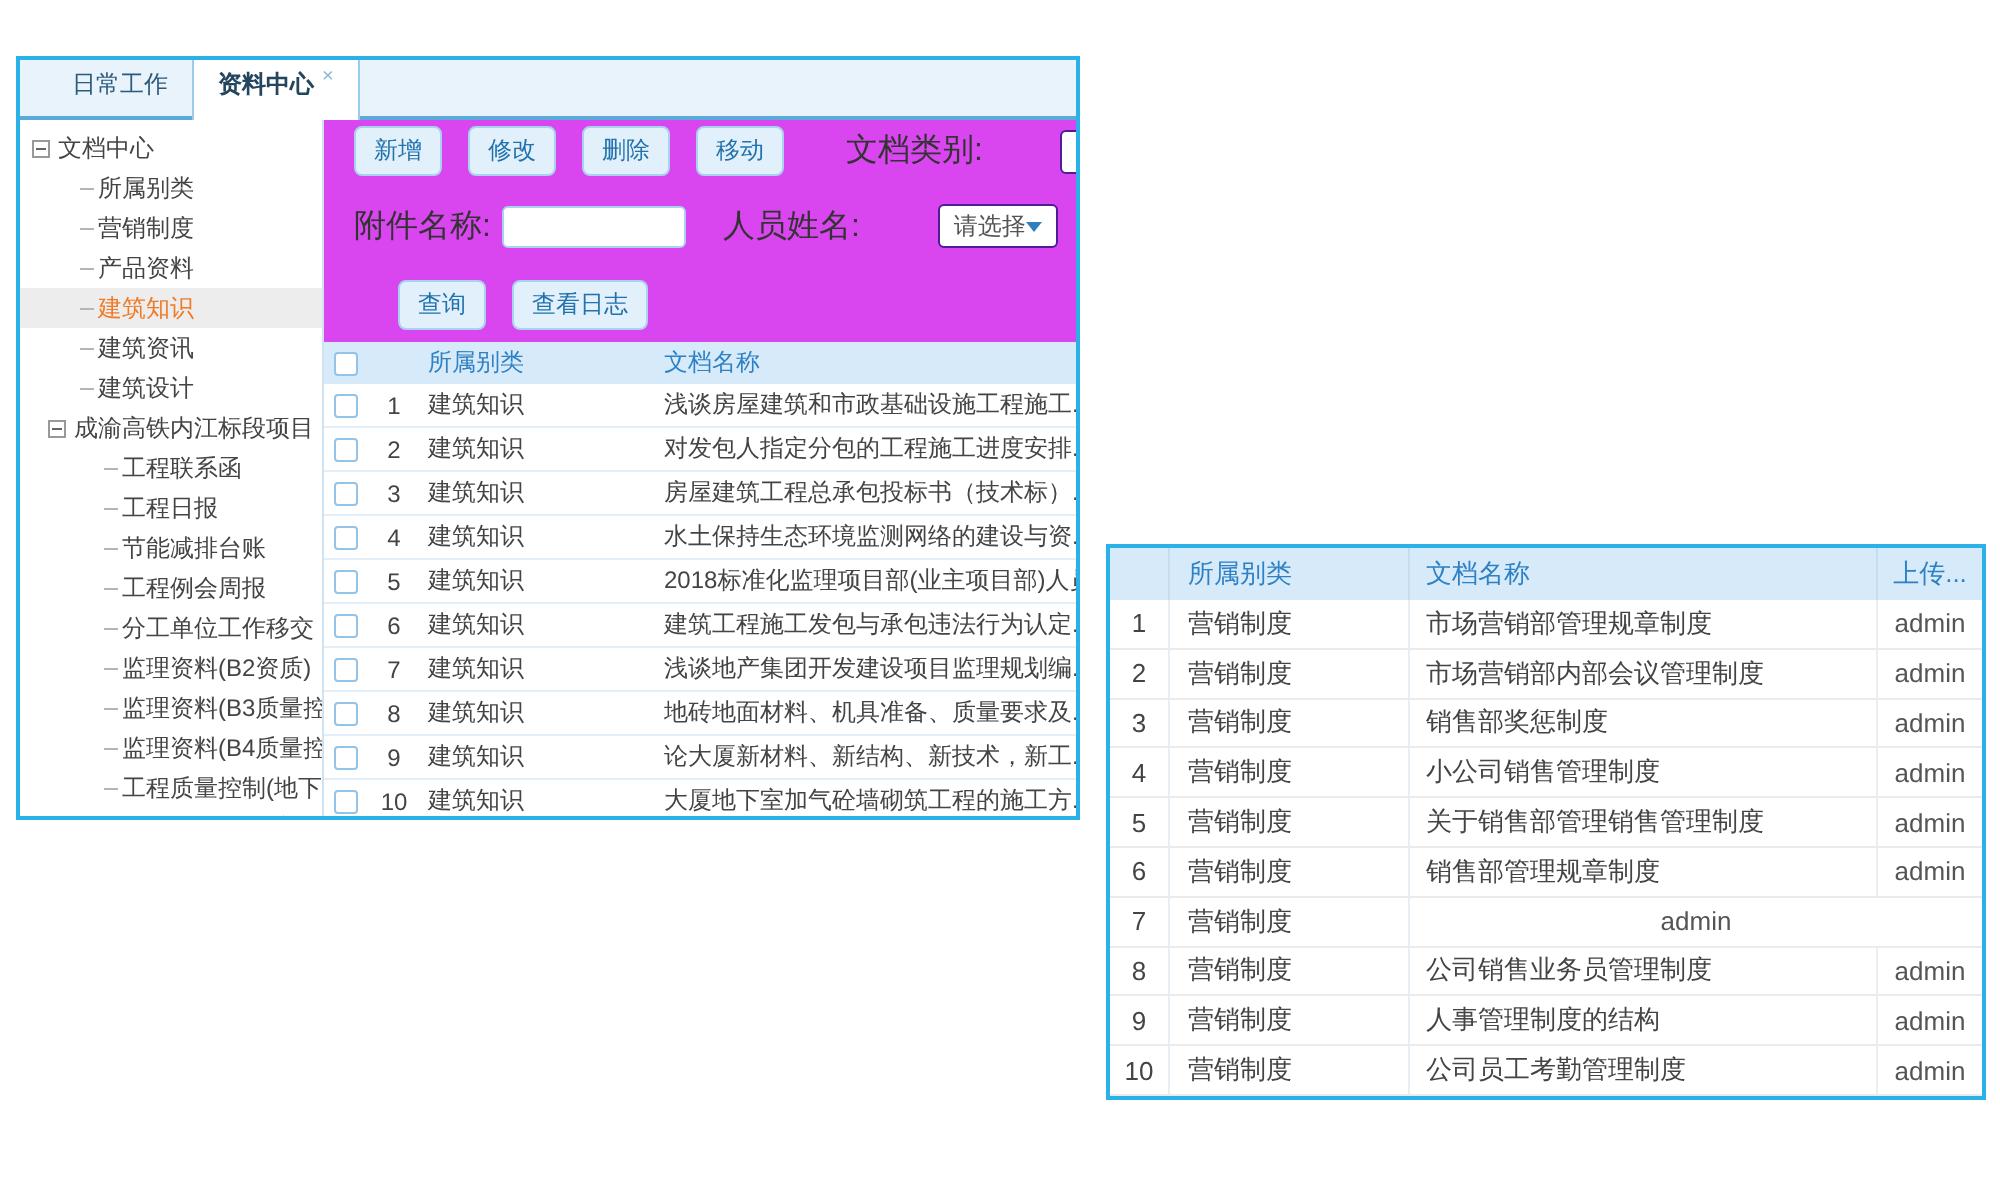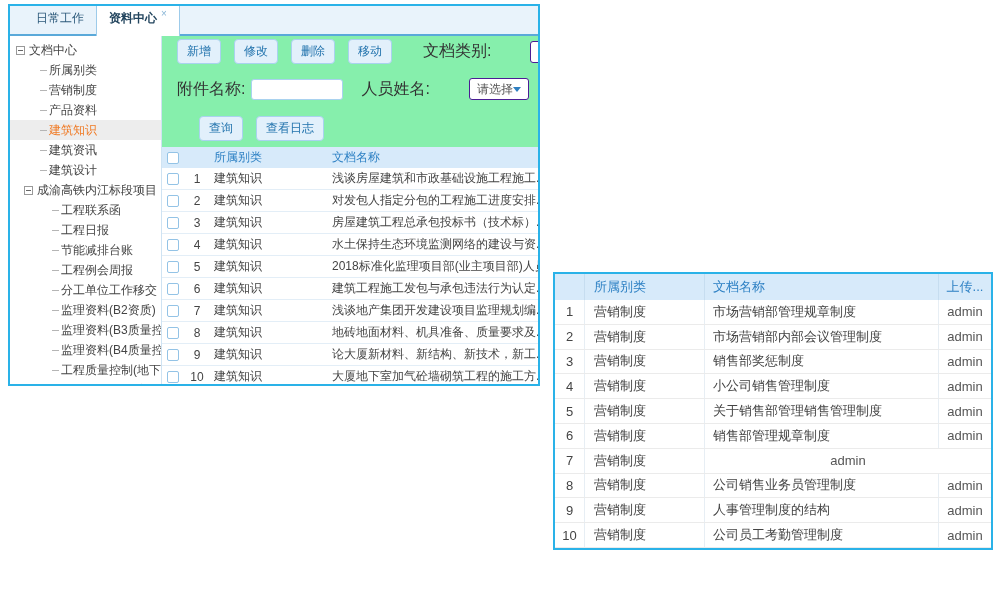--- a/index.html
+++ b/index.html
@@ -1,19 +1,19 @@
 <!DOCTYPE html>
 <html><head>
 <meta charset="utf-8">
 <style>
   * { box-sizing: border-box; margin: 0; padding: 0; }
   html,body { width:1000px; height:600px; background:#fff; font-family:"Liberation Sans","DejaVu Sans",sans-serif; position:relative; overflow:hidden; }
 
   
-  .panel-left { position:absolute; left:8px; top:4px; width:532px; height:382px;
+  .panel-left { position:absolute; left:8px; top:28px; width:532px; height:382px;
     border:2px solid #2ab2e8; background:#fff; overflow:hidden; display:flex; flex-direction:column; }
   .tabbar { height:30px; background:#e9f3fb; border-bottom:2px solid #5aa9d9; display:flex; align-items:flex-end; padding-left:14px; flex-shrink:0; }
   .tab { font-size:12px; color:#2d5a7b; padding:7px 12px 7px 12px; cursor:default; }
   .tab.active { background:#fff; border:1px solid #9dcbea; border-bottom:none; margin-bottom:-2px; padding-bottom:9px; font-weight:bold; color:#23455e; border-radius:2px 2px 0 0; }
   .tab-close { font-size:10px; color:#8ab6d6; margin-left:4px; position:relative; top:-5px; font-weight:normal; }
 
   .panel-body { flex:1; display:flex; overflow:hidden; }
 
   
   .sidebar { width:152px; border-right:1px solid #cfe3f3; background:#fff; overflow:hidden; padding-top:4px; font-size:12px; color:#444; flex-shrink:0; }
@@ -21,21 +21,21 @@
   .tree-item.lv0 { padding-left:6px; }
   .tree-item.lv1 { padding-left:30px; }
   .tree-item.lv1r { padding-left:14px; }
   .tree-item.lv2 { padding-left:42px; }
   .tree-item.selected { background:#ededed; color:#f07b26; }
   .minus-box { display:inline-block; width:9px; height:9px; border:1px solid #999; background:#fff; position:relative; margin-right:4px; vertical-align:-1px; }
   .minus-box::after { content:""; position:absolute; left:1px; right:1px; top:3px; border-top:1px solid #666; }
   .tree-item.lv1::before, .tree-item.lv2::before { content:""; display:inline-block; width:7px; border-top:1px solid #b5b5b5; vertical-align:3px; margin-right:2px; }
 
   
-  .main { flex:1; background:#86efac; display:flex; flex-direction:column; min-width:0; overflow:hidden;justify-content:space-between; }
+  .main { flex:1; background:#d946ef; display:flex; flex-direction:column; min-width:0; overflow:hidden;justify-content:space-between; }
   .trow { display:flex; align-items:center; white-space:nowrap; flex-shrink:0; }
   .trow1 { margin:3px 0 0 15px; }
   .trow2 { margin:14px 0 0 15px; }
   .trow3 { margin:16px 0 0 15px;padding-left:22px; }
   .btn { background:#e2f0fb; border:1px solid #a9d2ef; border-radius:4px; color:#2273ad; font-size:12px; padding:3px 9px; margin-right:13px; cursor:pointer; }
   .flabel { font-size:16px; color:#333; margin-right:6px; }
   .ml18 { margin-left:18px; }
   .select-box { width:85px; height:22px; background:#fff; border:1px solid #4c1d95; border-radius:3px; display:flex; align-items:center; justify-content:space-between; padding:0 7px; font-size:12px; color:#555; cursor:pointer;margin-left:33px; }
   .caret { width:0; height:0; border-left:4px solid transparent; border-right:4px solid transparent; border-top:5px solid #2e7fc0; }
   .input-box { width:92px; height:21px; border:1px solid #a9d2ef; border-radius:3px; background:#fff; font-size:12px; padding:0 4px; color:#333; outline:none; }

